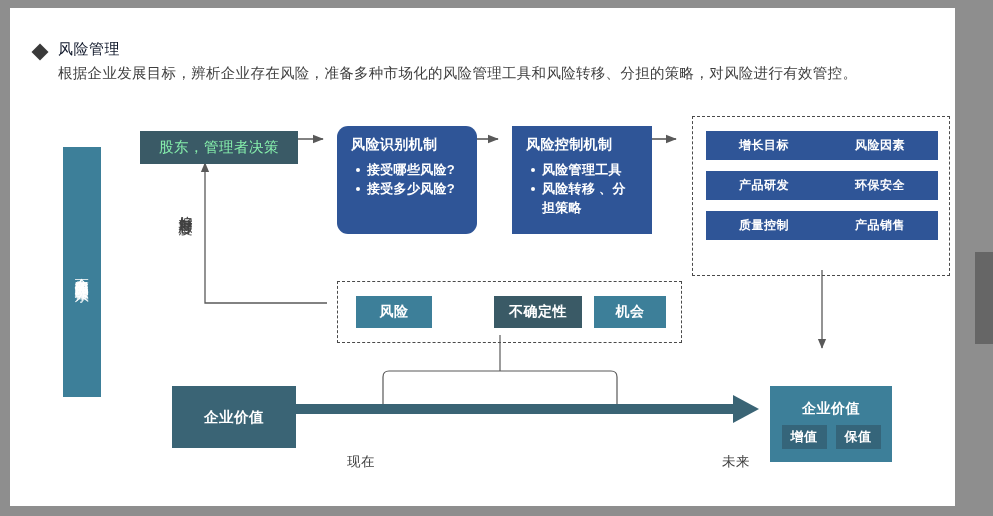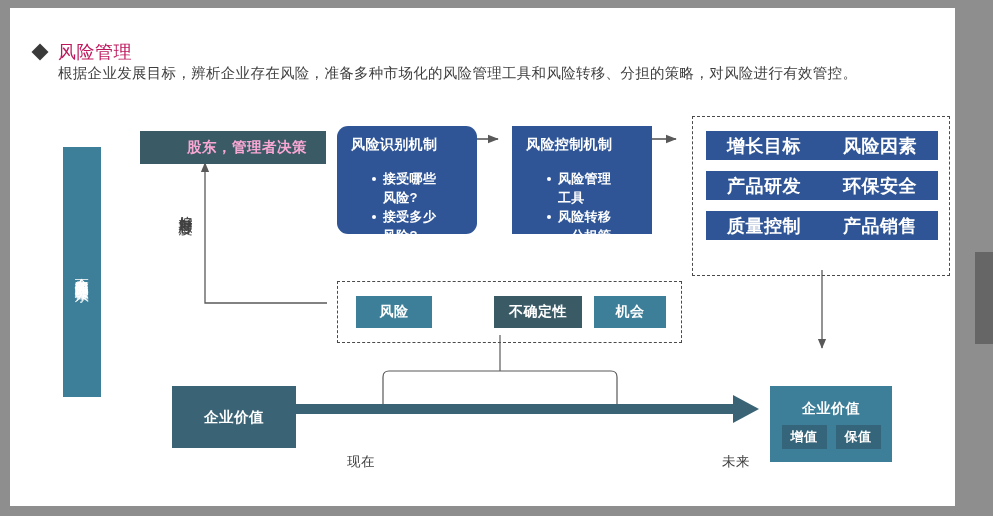--- a/index.html
+++ b/index.html
@@ -55,22 +55,22 @@
     top: 38px;
     width: 12px;
     height: 12px;
     background: #3a3a3a;
     transform: rotate(45deg);
   }
   .hdr-title {
     position: absolute;
     left: 48px;
     top: 32px;
-    font-size: 18px;
-    color: #be185d;
+    font-size: 15px;
+    color: #0f172a;
     letter-spacing: .5px;
   }
   .hdr-sub {
     position: absolute;
     left: 48px;
     top: 56px;
     font-size: 14.5px;
     color: #3f3f3f;
     letter-spacing: .3px;
     white-space: nowrap;
@@ -92,28 +92,27 @@
     justify-content: center;
     writing-mode: vertical-rl;
     text-orientation: upright;
     line-height: 1.05;
   }
 
   
   .box-dark {
     position: absolute;
     background: #3a5a66;
-    color: #f9a8d4;
+    color: #86efac;
     display: flex;
     align-items: center;
     justify-content: center;
     font-size: 14.5px;
-    font-weight: bold;
-    letter-spacing: .5px;
-    padding-left: 28px;
+    font-weight: normal;
+    letter-spacing: .5px;
   }
   #box-shareholder {
     left: 130px;
     top: 123px;
     width: 158px;
     height: 33px;
   }
   .box-blue {
     position: absolute;
     background: #2f5597;
@@ -134,21 +133,21 @@
     width: 140px;
     height: 108px;
   }
   .box-blue .bx-title {
     font-size: 14px;
     font-weight: bold;
     letter-spacing: .4px;
     margin-bottom: 7px;
   }
   .box-blue ul {
-    margin: 16px;
+    margin: 0;
     padding-left: 16px;
     list-style: none;
   }
   .box-blue li {
     font-size: 13px;
     font-weight: bold;
     line-height: 1.45;
     position: relative;
     letter-spacing: .3px;
   }
@@ -170,21 +169,21 @@
     top: 108px;
     width: 258px;
     height: 160px;
     border: 1.5px dashed #4a4a4a;
     box-sizing: border-box;
   }
   .tag-blue {
     position: absolute;
     background: #2f5597;
     color: #ffffff;
-    font-size: 18px;
+    font-size: 12px;
     font-weight: bold;
     letter-spacing: .5px;
     display: flex;
     align-items: center;
     justify-content: center;
     width: 116px;
     height: 29px;
   }
 
   

